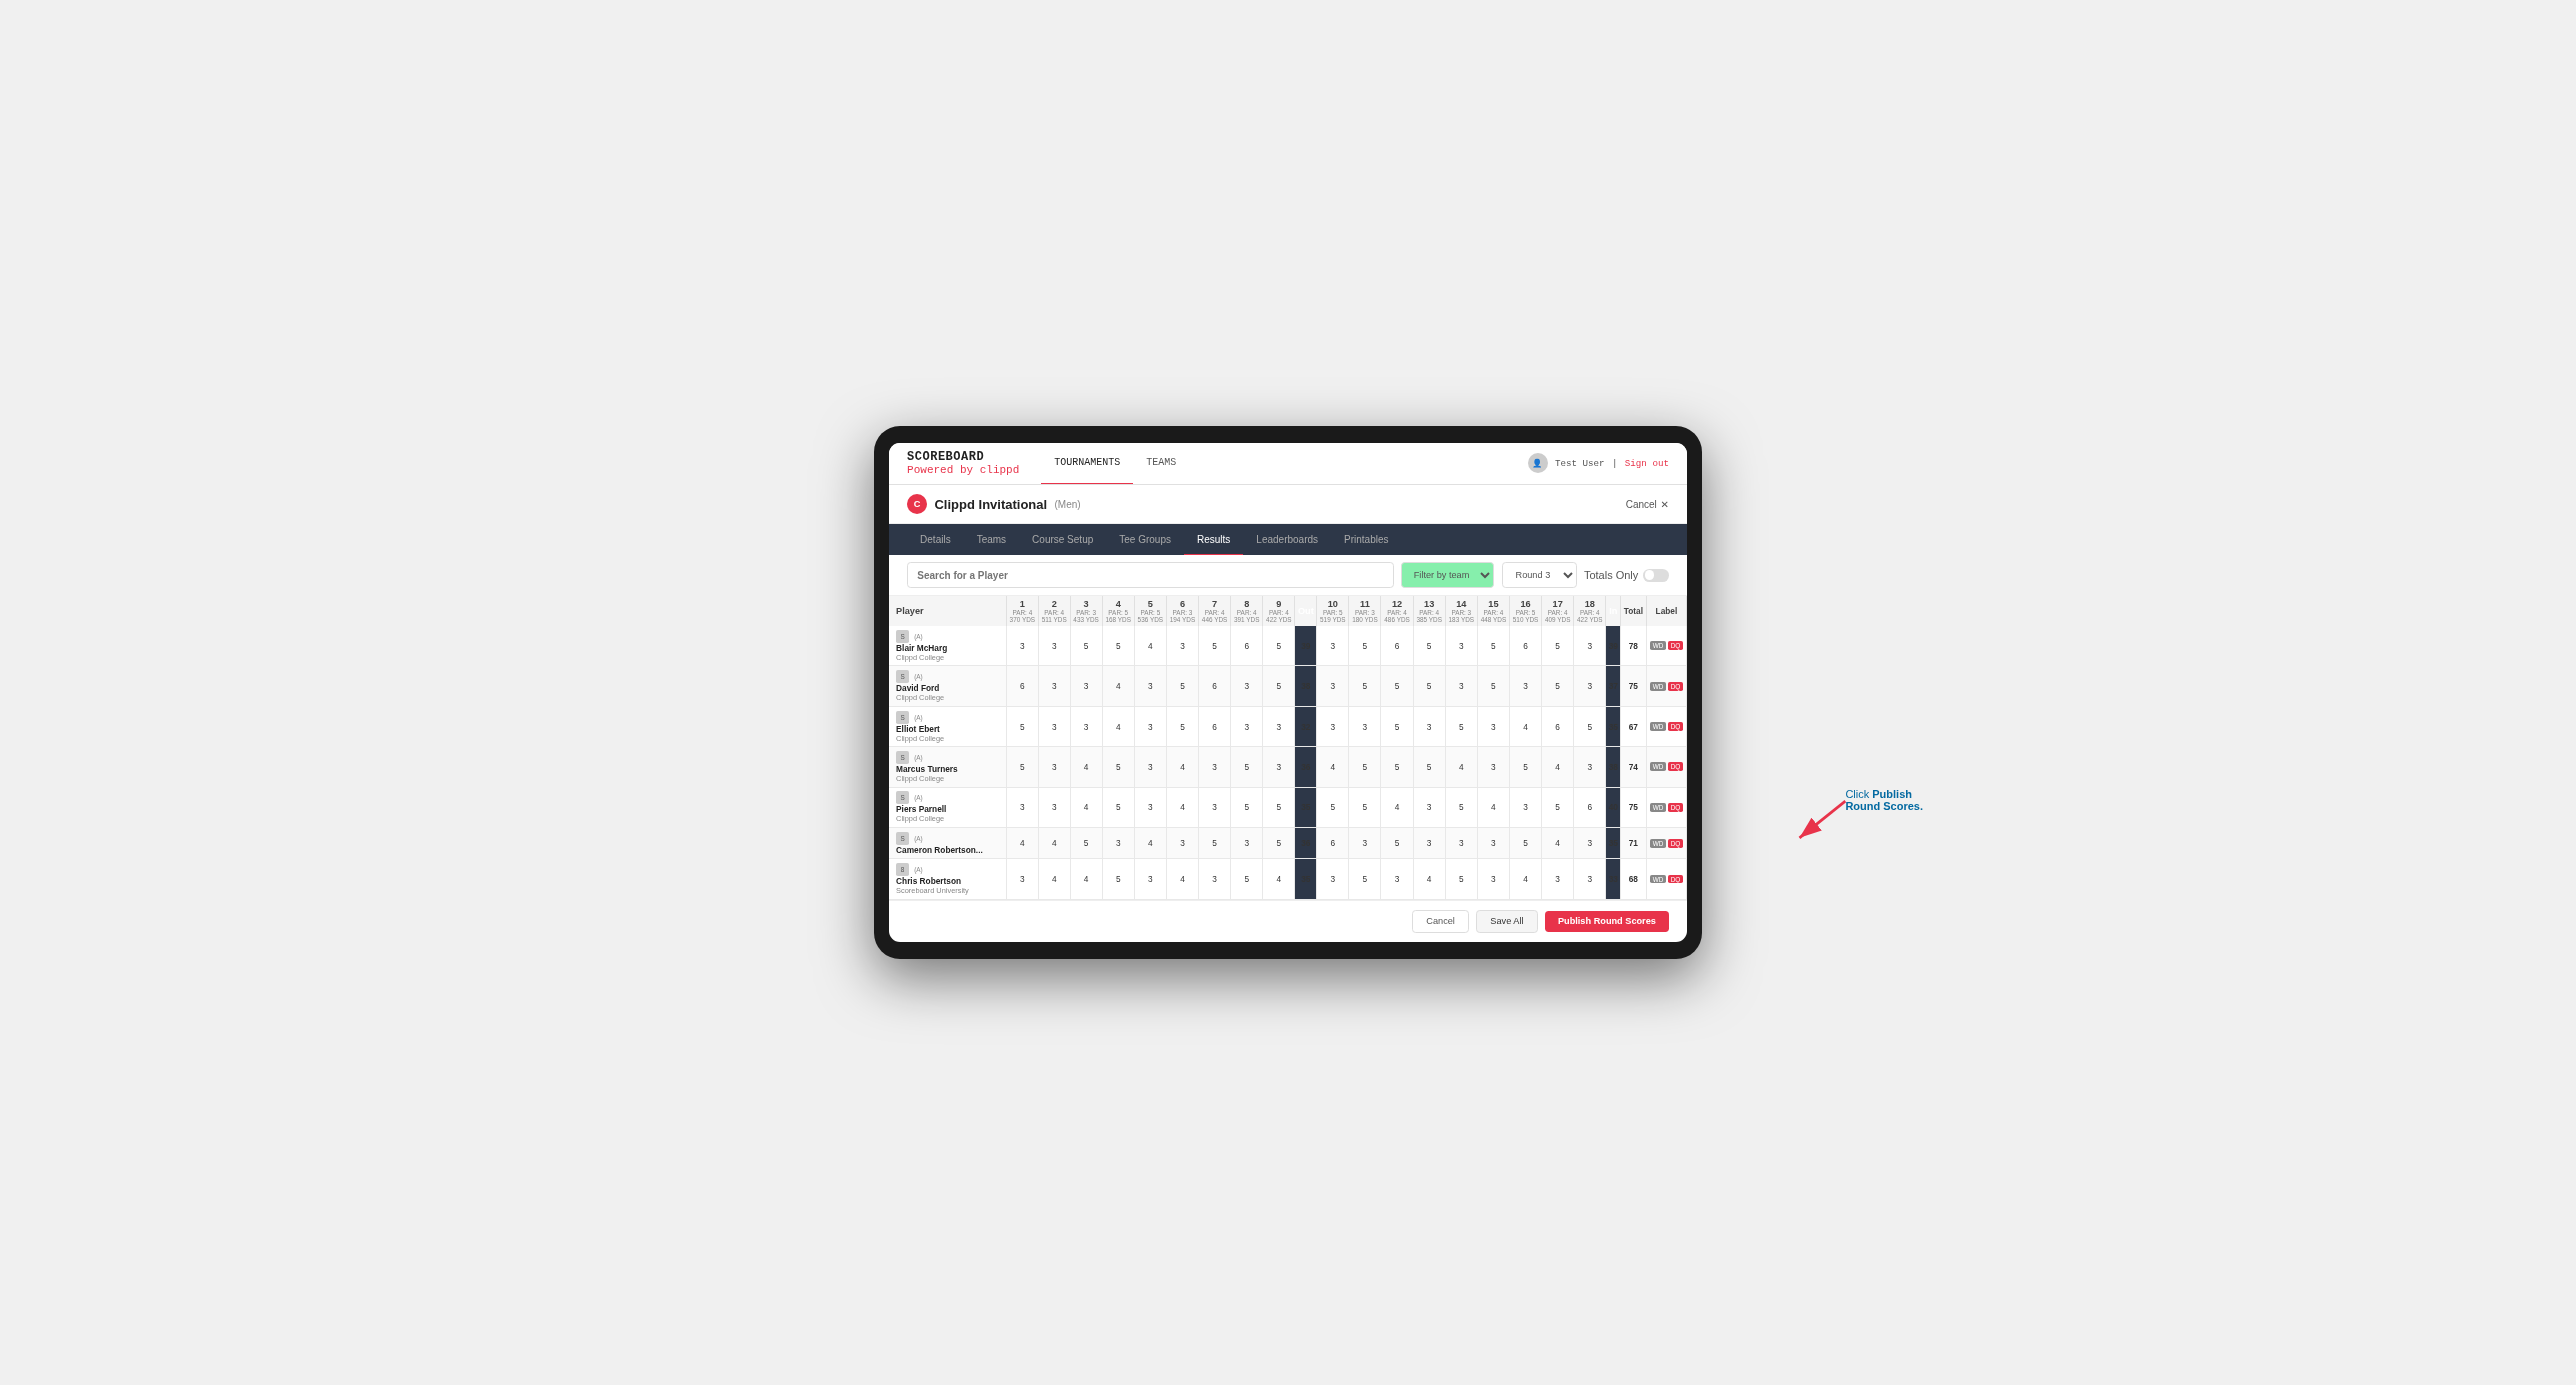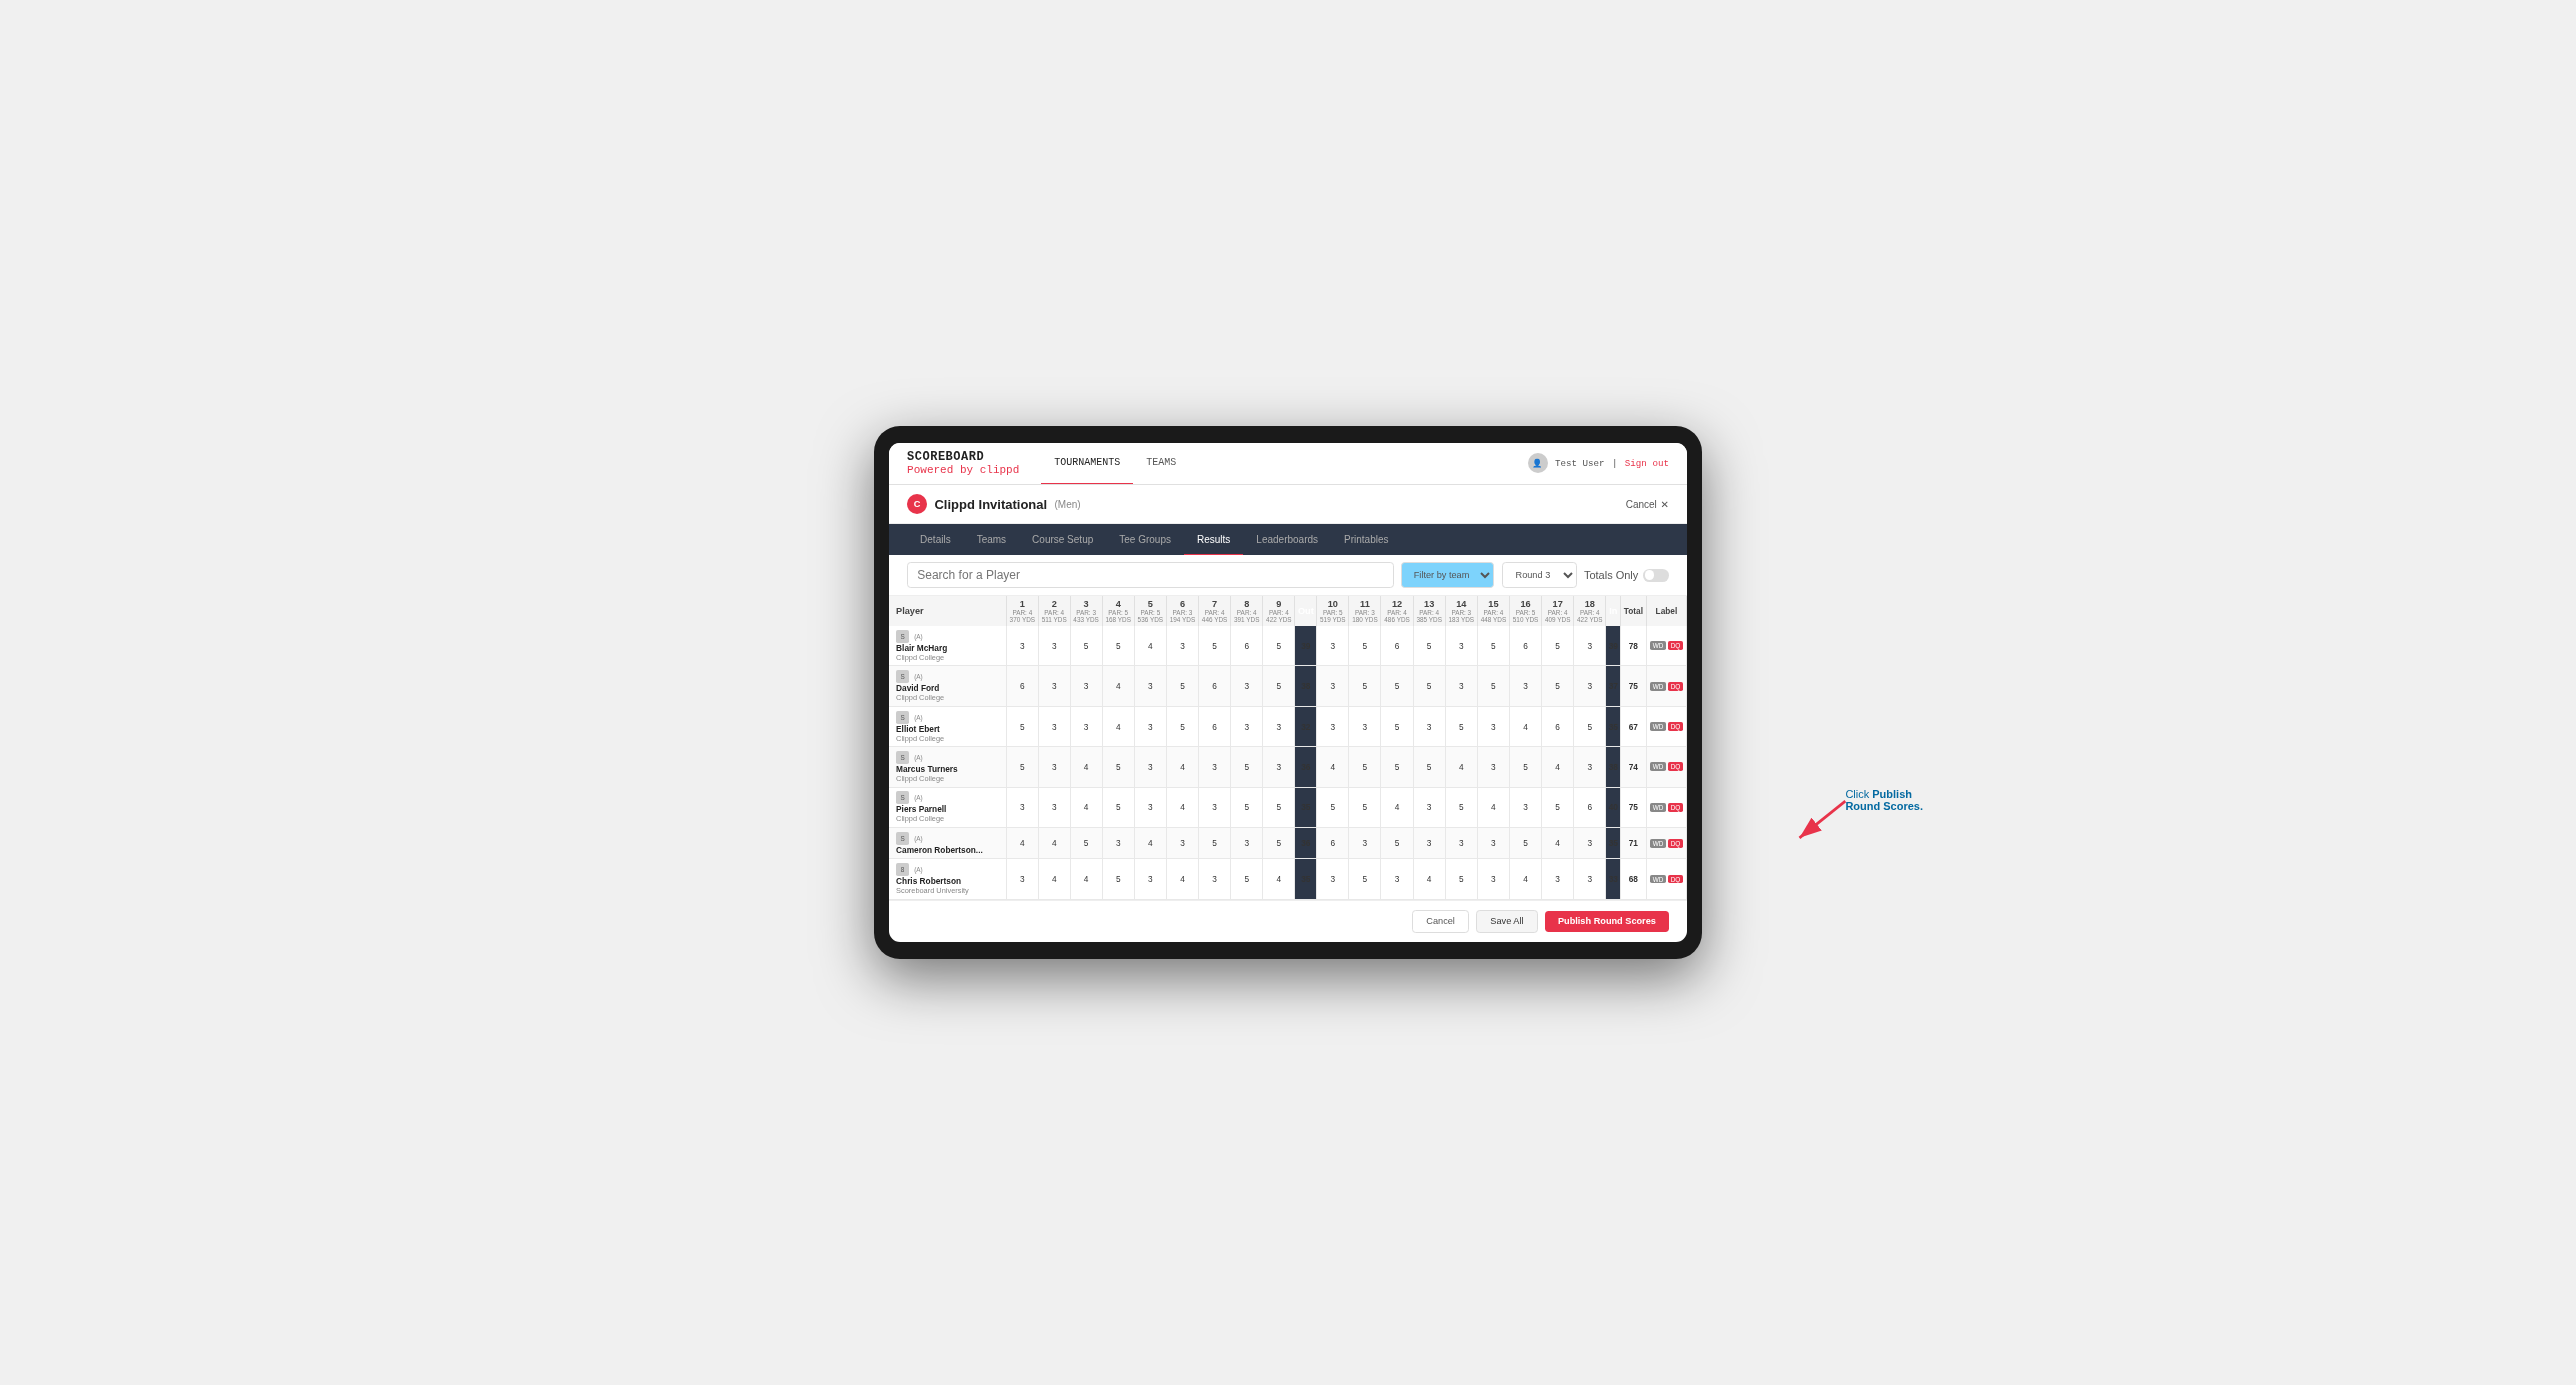--- a/index.html
+++ b/index.html
@@ -155,31 +155,32 @@
       align-items: center;
       gap: 7.4px;
       border-bottom: 0.9px solid #eee;
     }
     .search-input {
       flex: 1;
       height: 26px;
       border: 0.9px solid #ddd;
       border-radius: 3.7px;
       padding: 0 9.2px;
-      font-size: 12px;
+      font-size: 10px;
       color: #888;
+      font-weight: bold;
     }
     .filter-select {
       height: 26px;
       border: 0.9px solid #ddd;
       border-radius: 3.7px;
       padding: 0 7.4px;
       font-size: 9.2px;
       color: #555;
-      background: #7dd3fc;
+      background: #86efac;
       cursor: pointer;
     }
     .round-select {
       height: 26px;
       border: 0.9px solid #ddd;
       border-radius: 3.7px;
       padding: 0 9px;
       font-size: 9.2px;
       color: #555;
       background: #fff;

